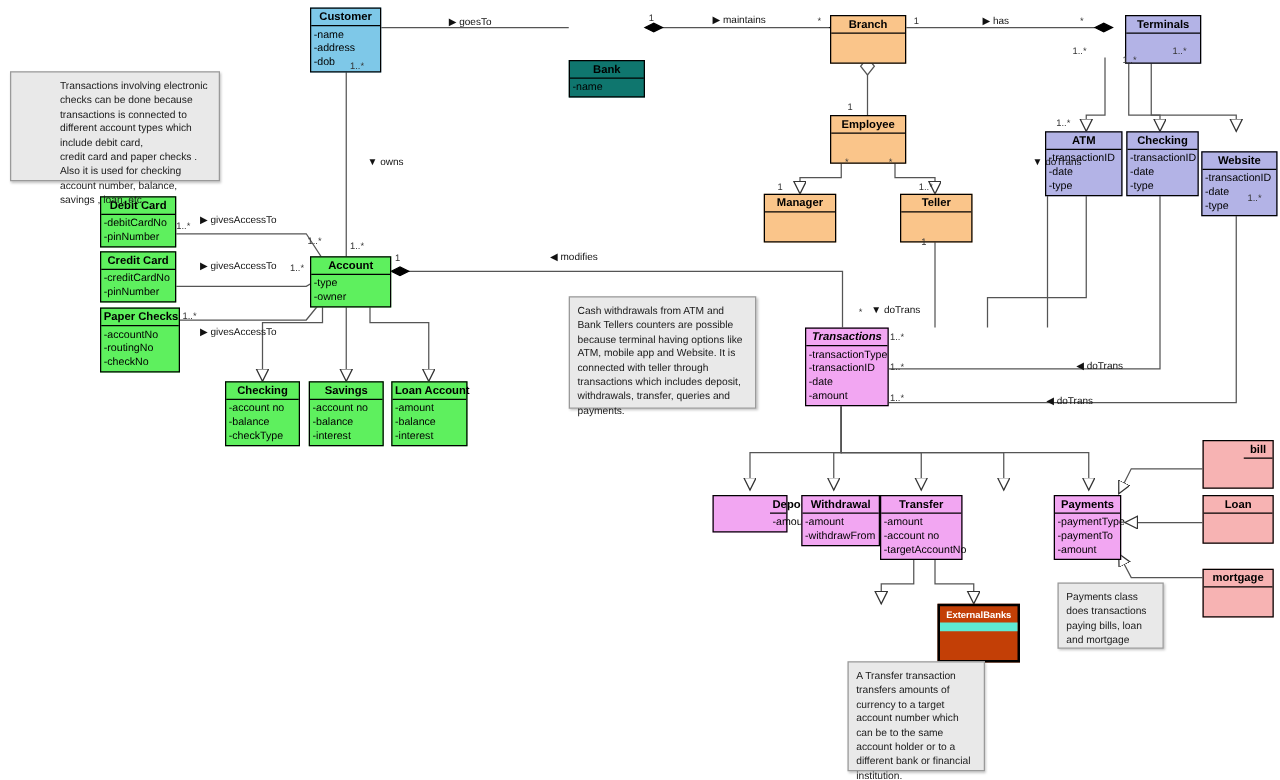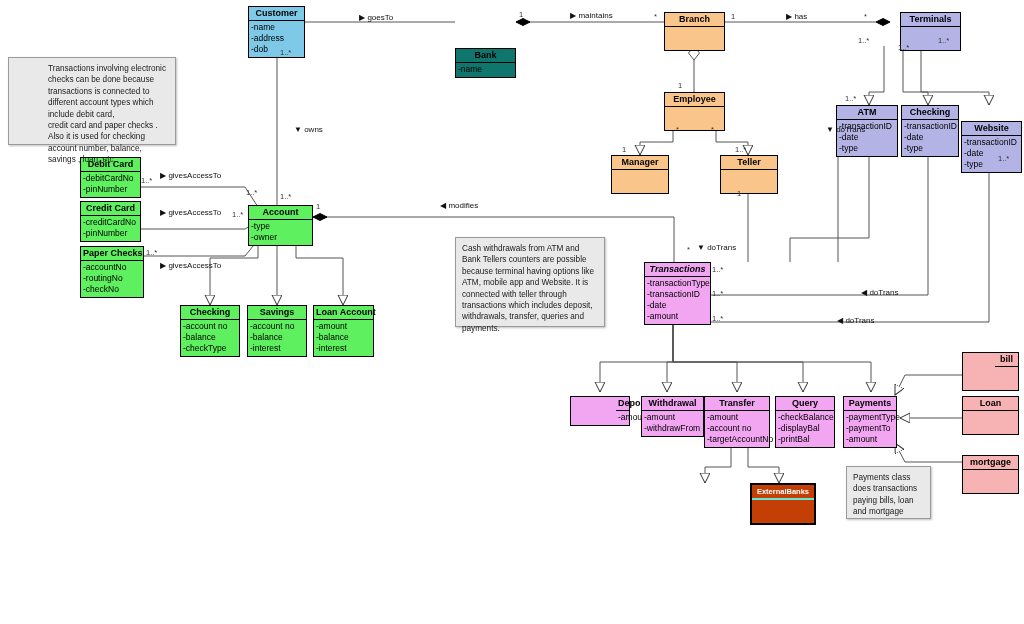--- a/index.html
+++ b/index.html
@@ -244,28 +244,20 @@
 
   <div class="node" style="left:704px;top:396px;width:66px;background:#f2a6f2;">
     <div class="title">Transfer</div>
     <div class="attrs">
       <div>-amount</div>
       <div>-account no</div>
       <div>-targetAccountNo</div>
     </div>
   </div>
 
-  <div class="node" style="left:775px;top:396px;width:60px;background:#f2a6f2;">
-    <div class="title">Query</div>
-    <div class="attrs">
-      <div>-checkBalance</div>
-      <div>-displayBal</div>
-      <div>-printBal</div>
-    </div>
-  </div>
 
   <div class="node" style="left:843px;top:396px;width:54px;background:#f2a6f2;">
     <div class="title">Payments</div>
     <div class="attrs">
       <div>-paymentType</div>
       <div>-paymentTo</div>
       <div>-amount</div>
     </div>
   </div>
 
@@ -279,21 +271,21 @@
     <div class="attrs empty"></div>
   </div>
 
   <div class="node" style="left:962px;top:455px;width:57px;background:#f7b3b3;">
     <div class="title">mortgage</div>
     <div class="attrs empty"></div>
   </div>
 
 
   <div class="node" style="left:750px;top:483px;width:66px;background:#c33f06;border:2px solid #000;">
-    <div class="title" style="font-size:7.5px;color:#fff;border-bottom:2px solid #5eead4;">ExternalBanks</div>
+    <div class="title" style="font-size:7.5px;color:#fff;border-bottom:7px solid #5eead4;">ExternalBanks</div>
     <div class="attrs empty"></div>
   </div>
 
   <div class="lbl" style="left:359px;top:13px;">
     <span>▶</span>
     <span>goesTo</span>
   </div>
   <div class="lbl" style="left:570px;top:11px;">
     <span>▶</span>
     <span>maintains</span>
@@ -366,14 +358,15 @@
   <div class="mult" style="left:712px;top:315px;">1..*</div>
   <div class="mult" style="left:737px;top:190px;">1</div>
 
   <div class="note" style="left:8px;top:57px;width:168px;height:88px;white-space:pre-line;padding-left:39px;">Transactions involving electronic checks can be done because transactions is connected to different account types which include debit card,
 credit card and paper checks .  Also it is used for checking account number, balance, savings , loan, etc.</div>
 
   <div class="note" style="left:455px;top:237px;width:150px;height:90px;">Cash withdrawals from ATM and Bank Tellers counters are possible because terminal having options like ATM, mobile app and Website.  It is connected with teller through transactions which includes deposit, withdrawals, transfer, queries and payments.</div>
 
   <div class="note" style="left:846px;top:466px;width:85px;height:53px;">Payments class does transactions paying bills, loan and mortgage</div>
 
+  <div class="note" style="left:678px;top:529px;width:110px;height:88px;">A Transfer transaction transfers amounts of currency to a target account number which can be to the same account holder or to a different bank or financial institution.</div>
 
 </div>
 
 </body></html>

